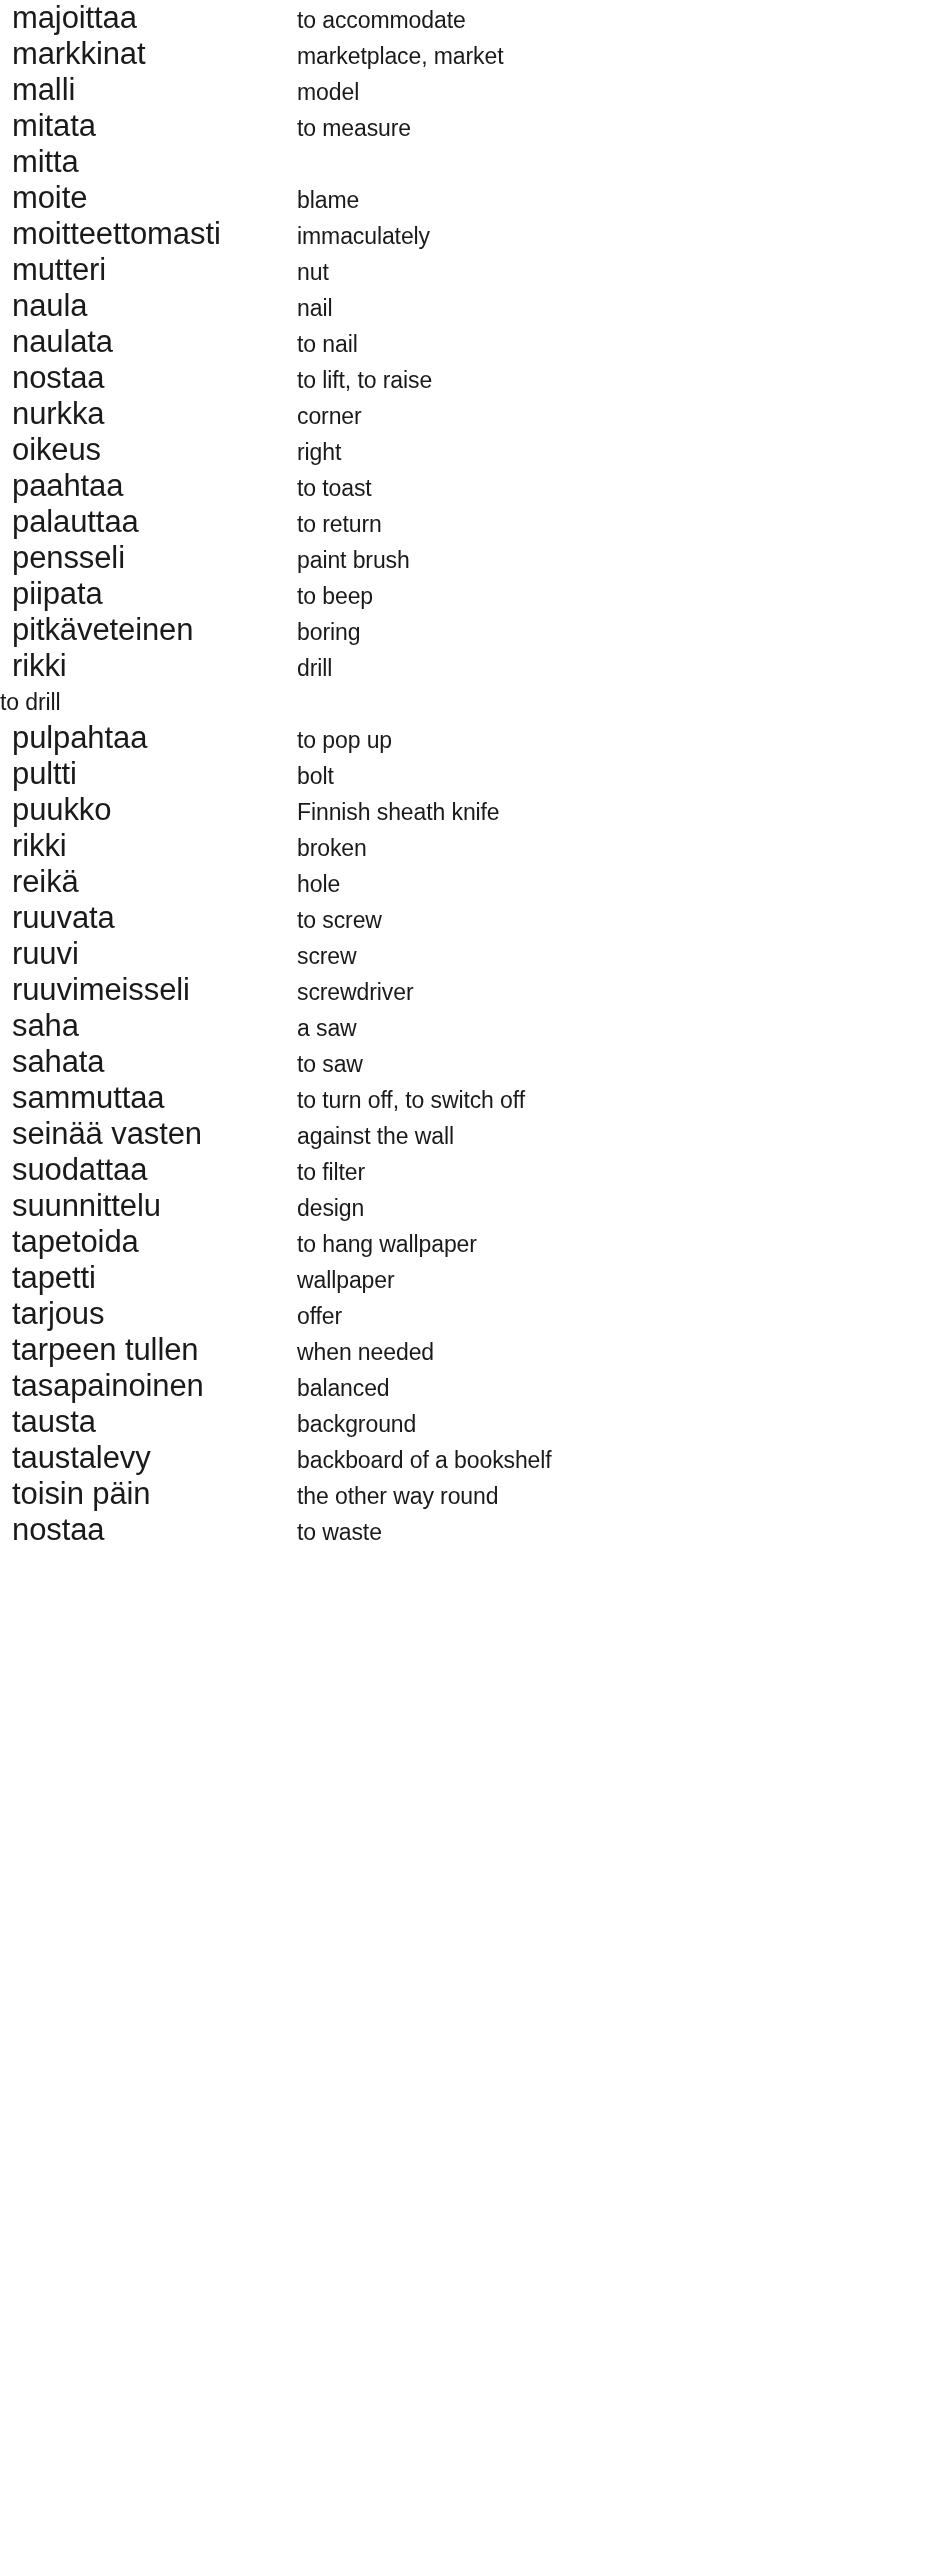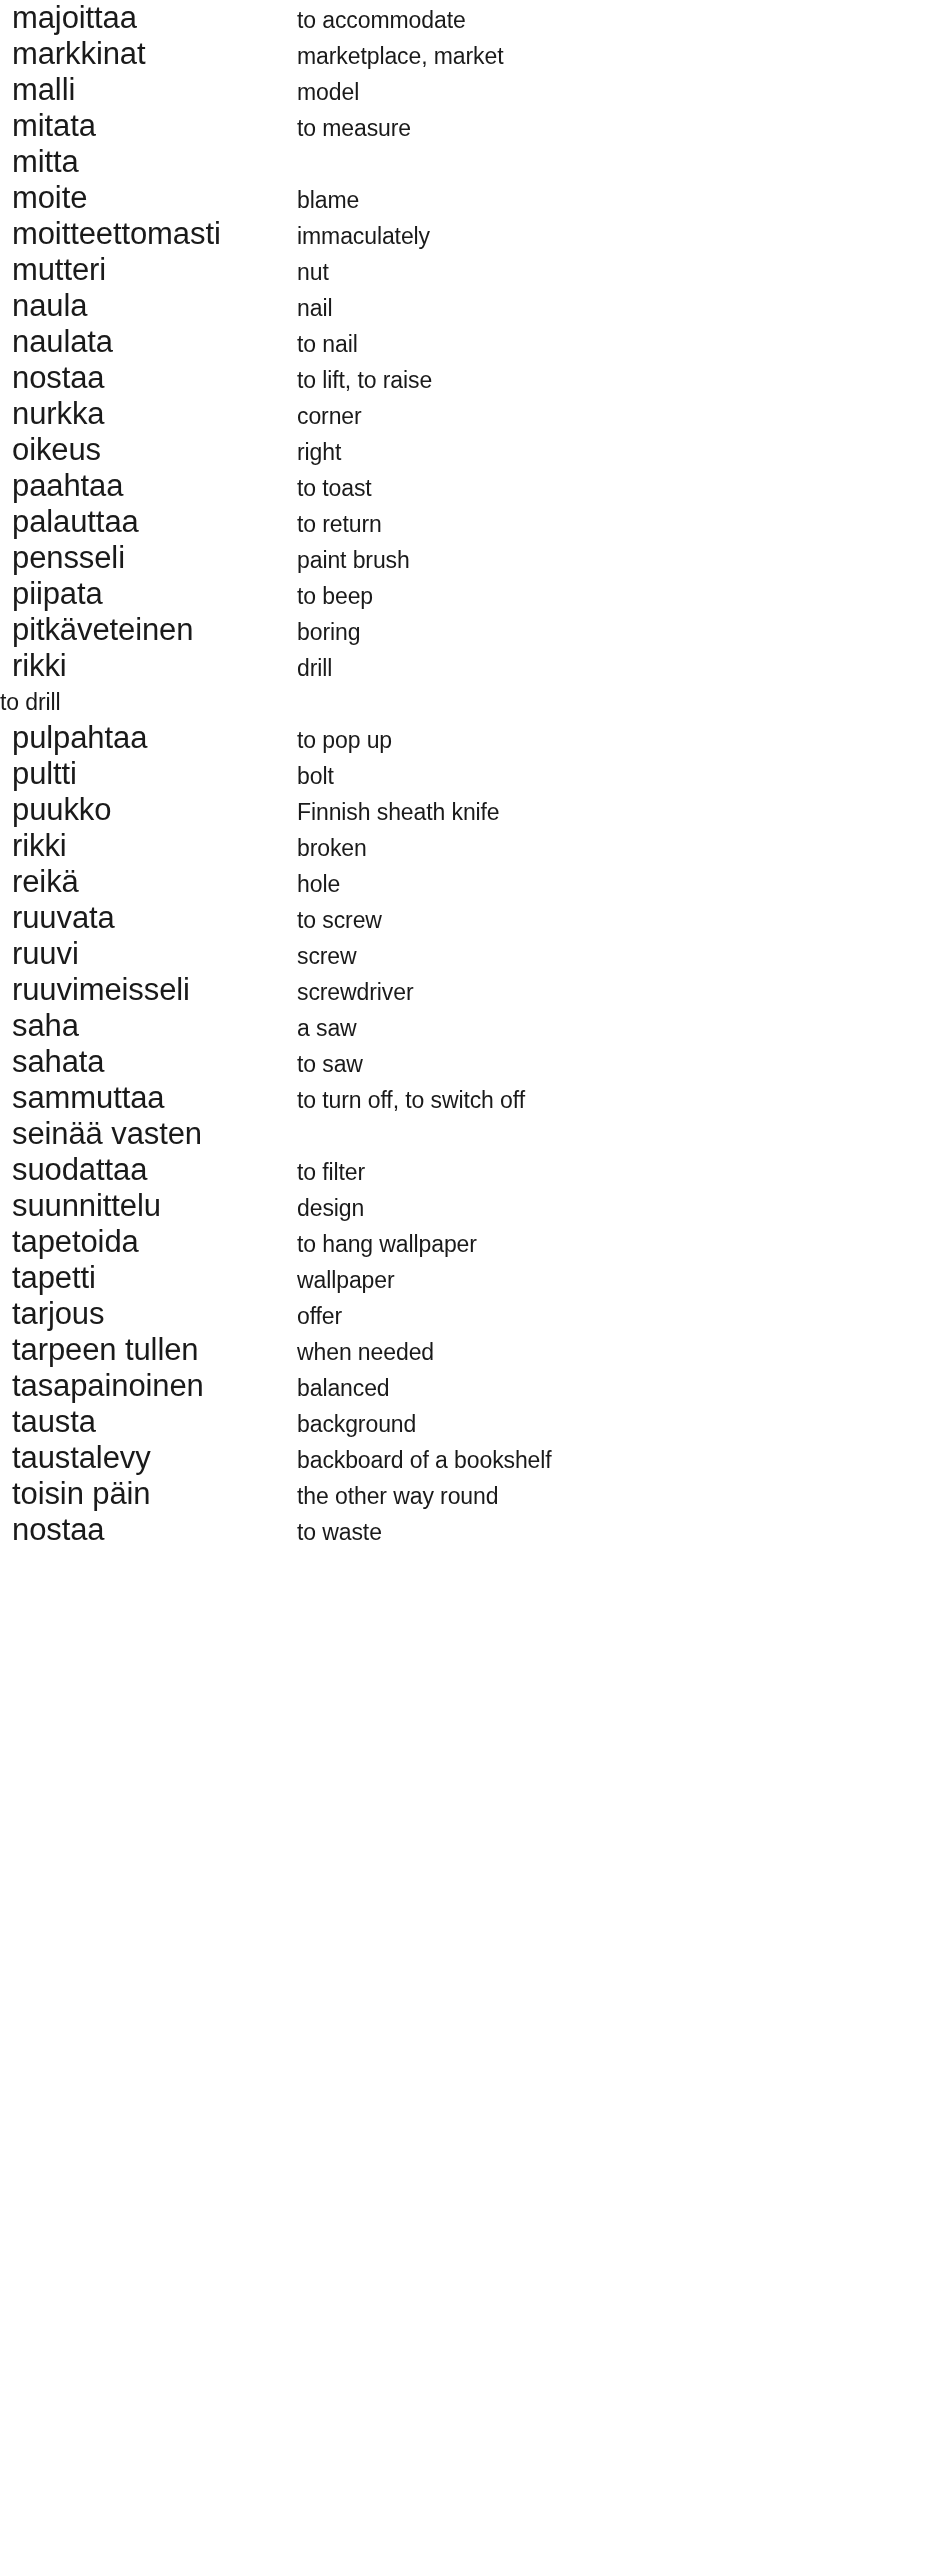--- a/index.html
+++ b/index.html
@@ -169,20 +169,21 @@
     <div class="row">
       <div class="term">sahata</div>
       <div class="gloss">to saw</div>
     </div>
     <div class="row">
       <div class="term">sammuttaa</div>
       <div class="gloss">to turn off, to switch off</div>
     </div>
     <div class="row">
       <div class="term">seinää vasten</div>
+      <div class="gloss">against the wall</div>
     </div>
     <div class="row">
       <div class="term">suodattaa</div>
       <div class="gloss">to filter</div>
     </div>
     <div class="row">
       <div class="term">suunnittelu</div>
       <div class="gloss">design</div>
     </div>
     <div class="row">

